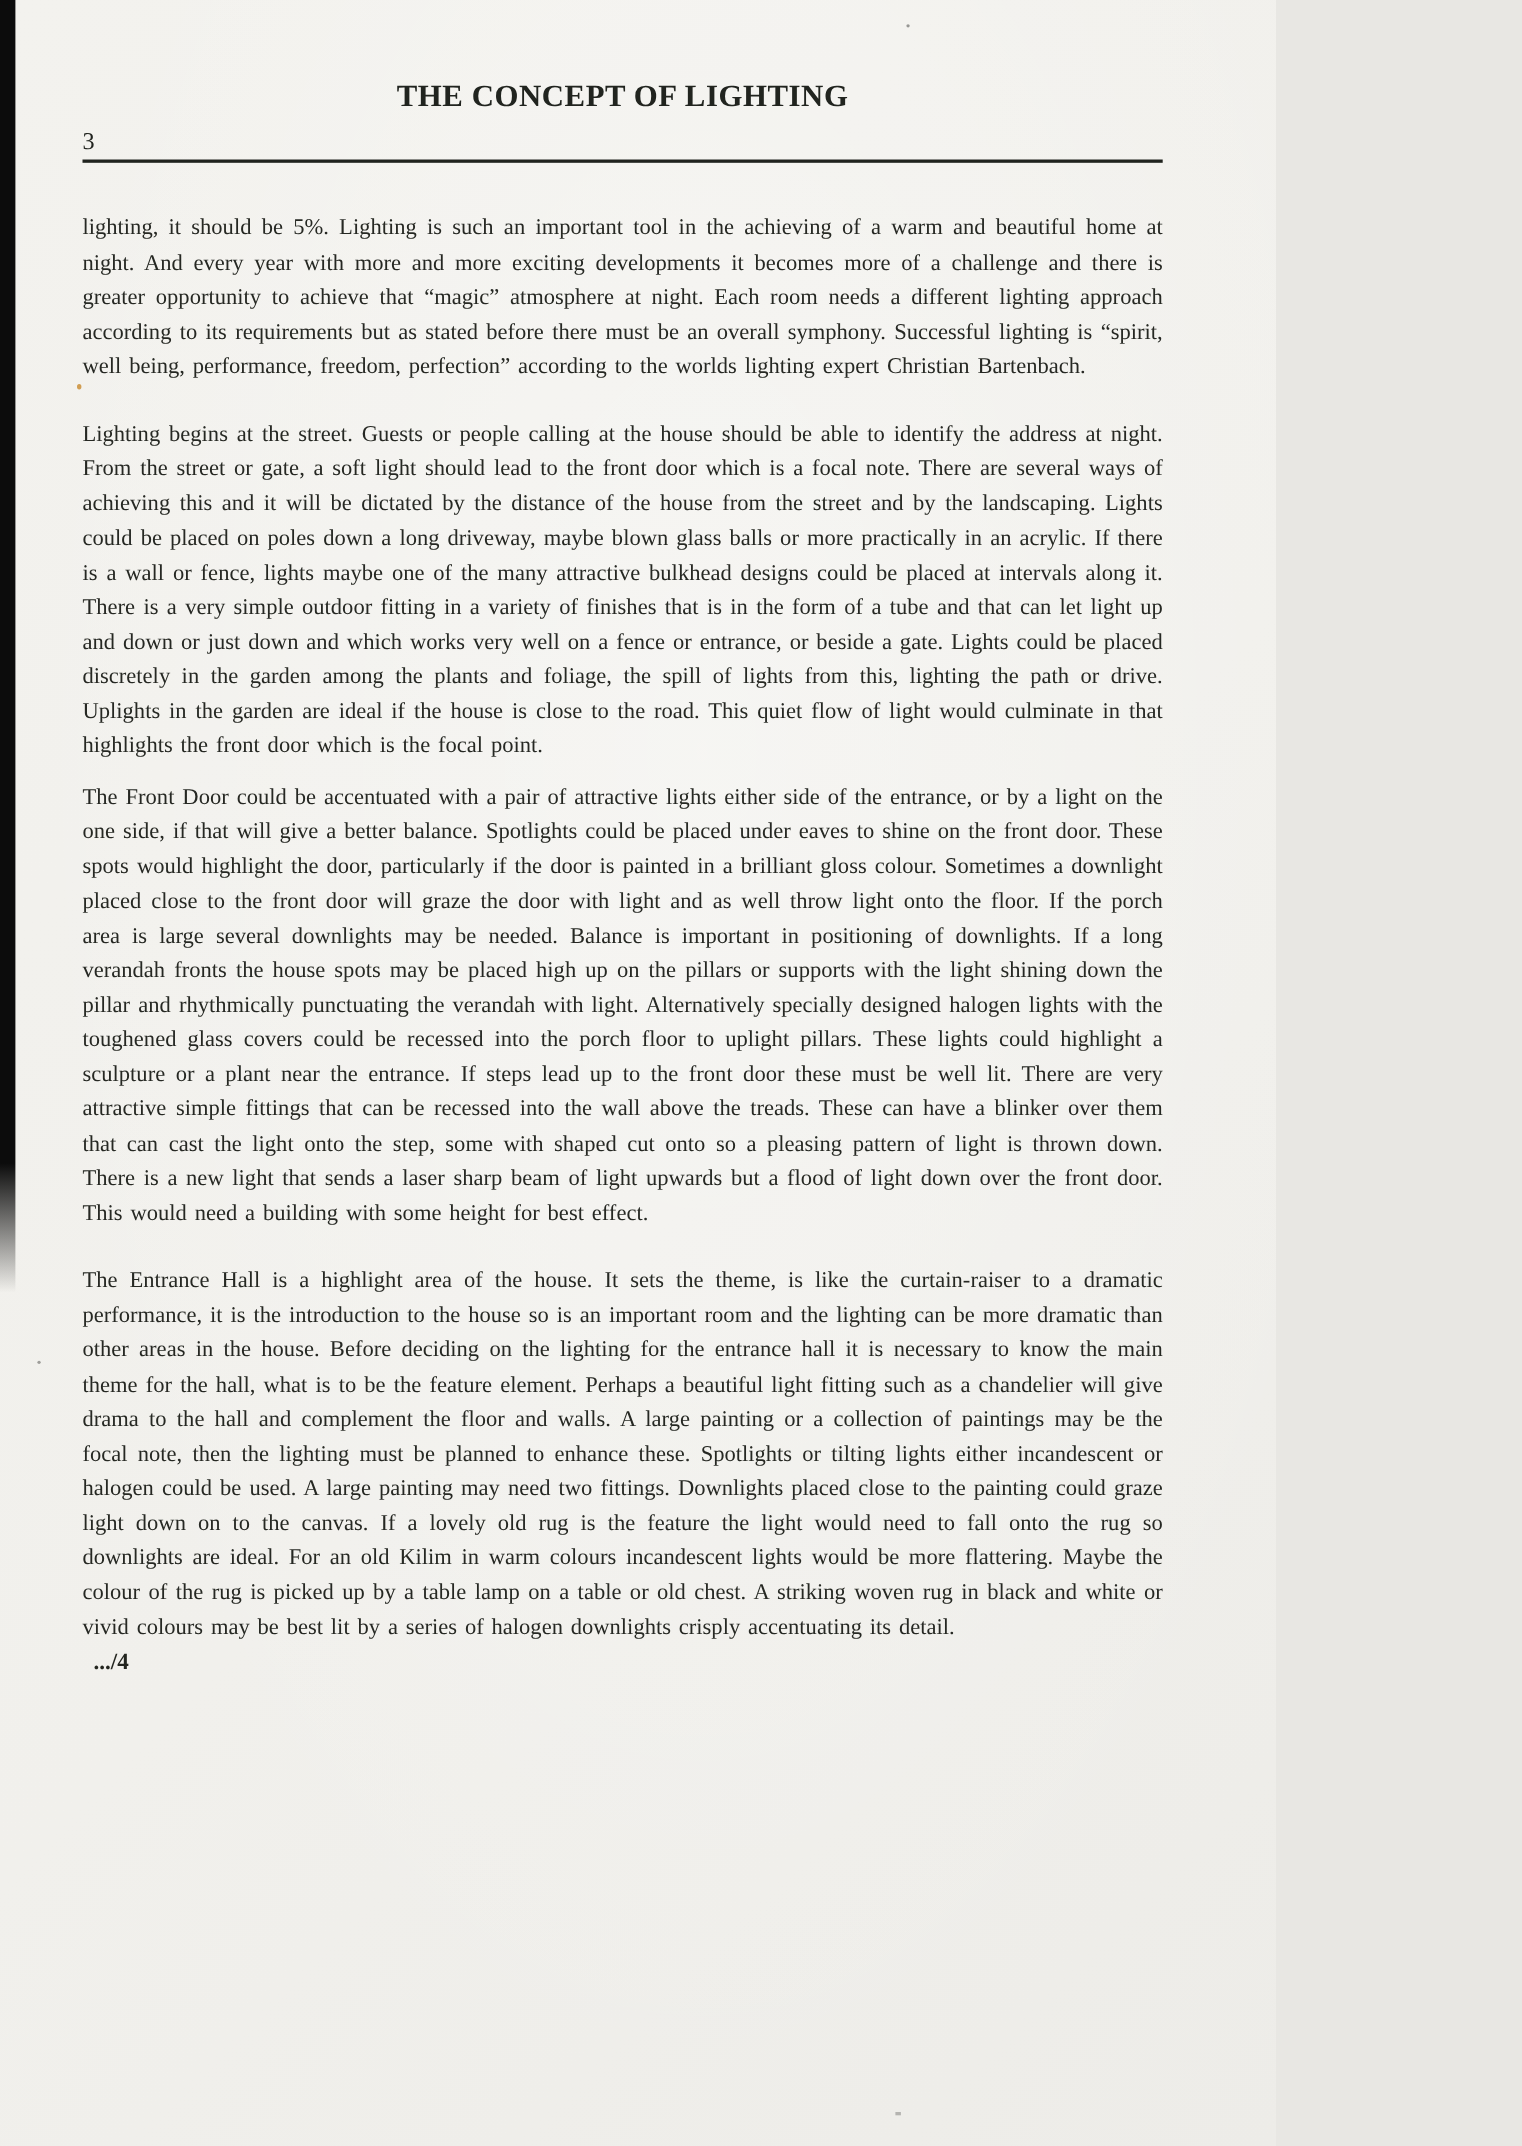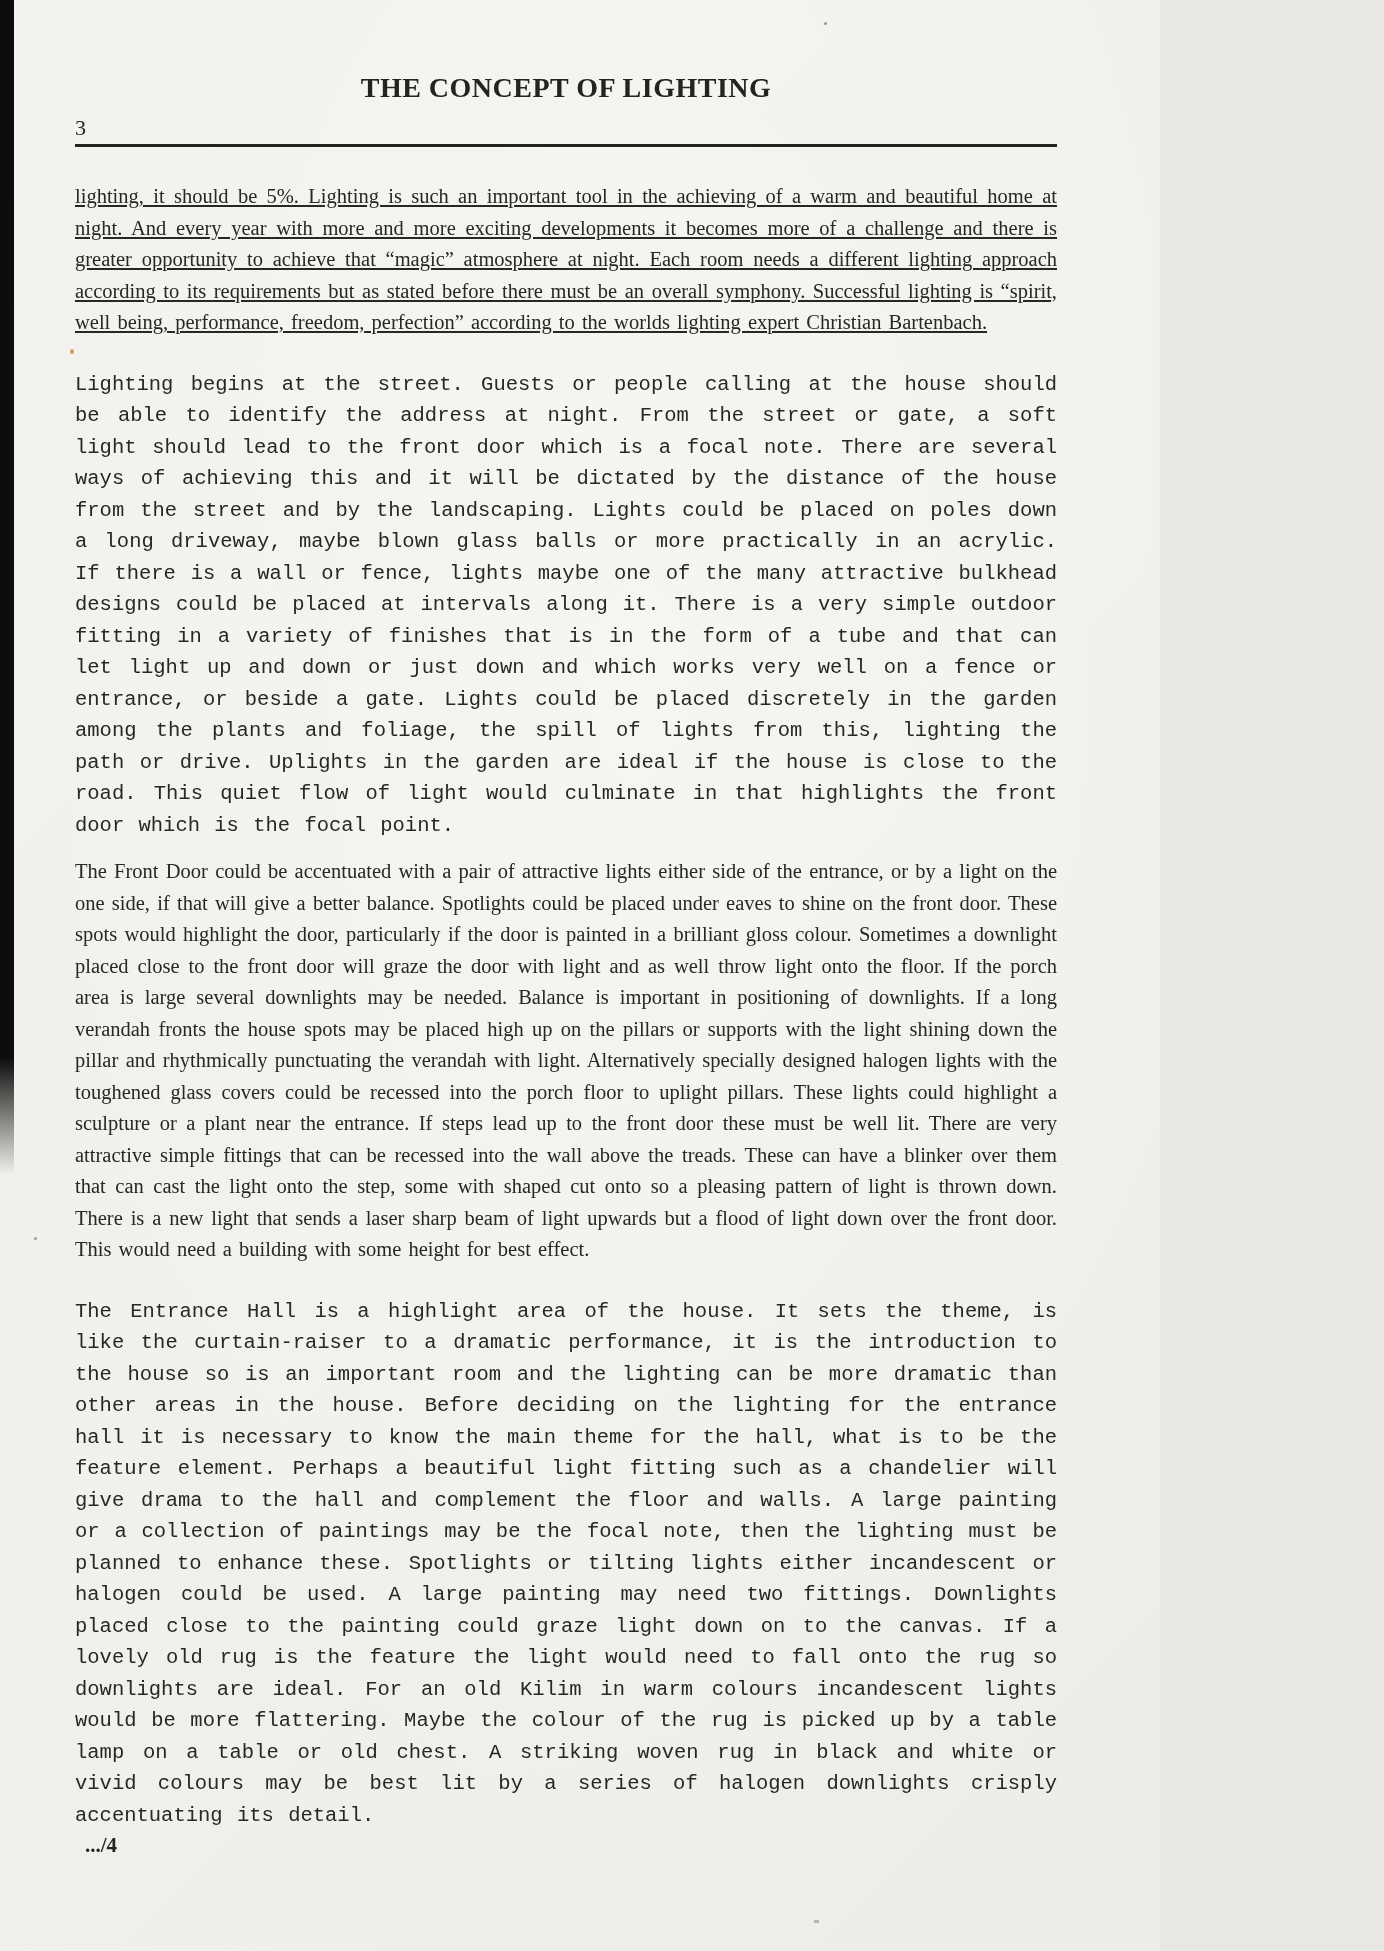--- a/index.html
+++ b/index.html
@@ -60,32 +60,32 @@
     color: #21241f;
   }
   .body-par {
     width: 982px;
     font-size: 20.5px;
     line-height: 31.5px;
     text-align: justify;
     word-spacing: 2px;
     color: var(--ink);
   }
-  .par-1 { margin-top: 34px; text-decoration: underline; }
+  .par-1 { margin-top: 44px; }
   .section-heading {
     width: 982px;
     margin-top: 38px;
     font-size: 22px;
     font-weight: bold;
     text-decoration: underline;
     text-decoration-thickness: 2px;
     text-underline-offset: 5px;
     color: #1f221d;
   }
-  .after-heading { margin-top: 30px; font-family: Liberation Mono, monospace; }
+  .after-heading { margin-top: 30px; }
   .par-gap { margin-top: 15px; }
   .footer-mark {
     margin-top: 2px;
     margin-left: 10px;
     font-size: 21px;
     font-weight: bold;
     color: #23251f;
   }
   
   .speck { position: absolute; background: #4b4b48; }

